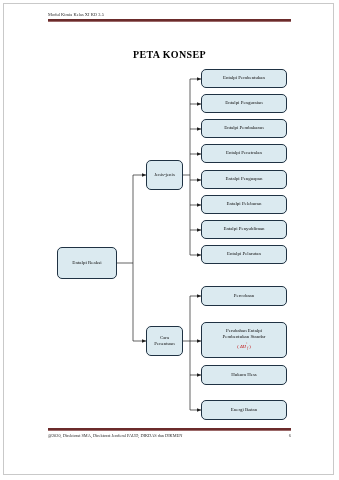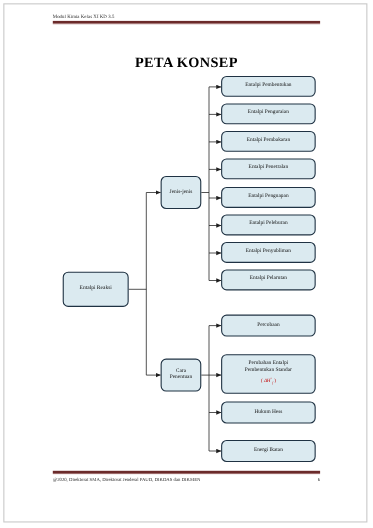--- a/index.html
+++ b/index.html
@@ -65,21 +65,21 @@
   }
 
   
   #title {
     position: absolute;
     left: 0; top: 49px;
     width: 339px;
     text-align: center;
     font-family: "Liberation Serif", serif;
     font-weight: bold;
-    font-size: 13px;
+    font-size: 10px;
     letter-spacing: 0.35px;
     color: #000000;
   }
 
   
   #diagram {
     position: absolute;
     left: 0; top: 0;
     width: 339px;
     height: 480px;

